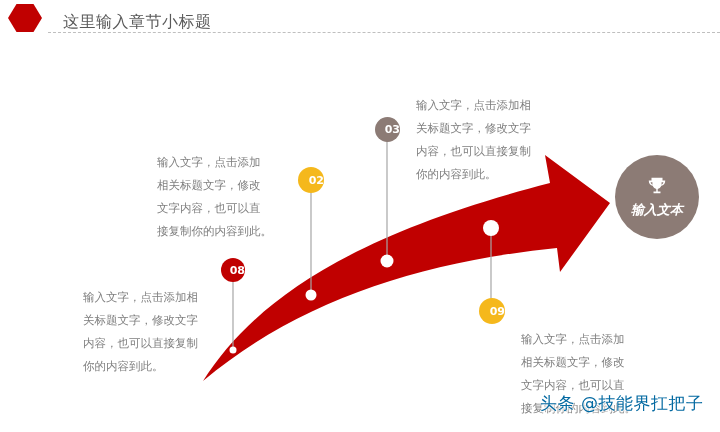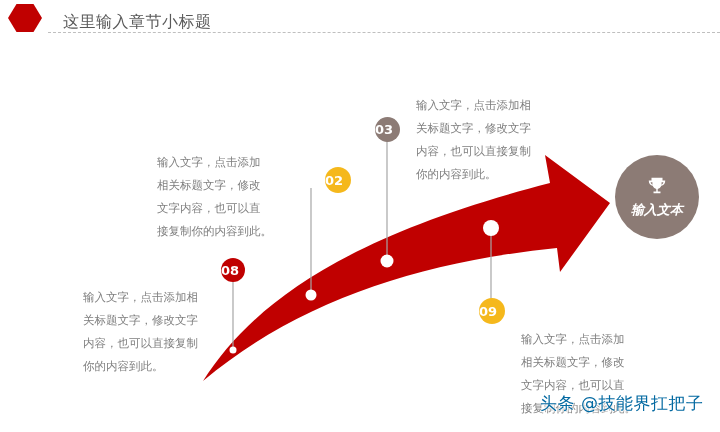--- a/index.html
+++ b/index.html
@@ -17,22 +17,22 @@
     position: absolute; left: 63px; top: 12px;
     font-size: 16px; color: #595959; letter-spacing: 0.5px;
   }
   .title-rule {
     position: absolute; left: 48px; right: 0; top: 32px;
     border-top: 1px dashed #bfbfbf;
   }
   svg.arrow-art { position: absolute; left: 0; top: 0; }
   .badge {
     position: absolute; border-radius: 50%; color: #fff;
-    font-size: 13px; font-weight: bold; text-align: center;
-    display: flex; align-items: center; justify-content: flex-start;
+    font-size: 11px; font-weight: bold; text-align: center;
+    display: flex; align-items: center; justify-content: flex-end;
   }
   .desc {
     position: absolute; font-size: 11.5px; line-height: 23px;
     color: #7f7f7f; white-space: nowrap;
   }
   .desc div { height: 23px; }
   .goal-circle {
     position: absolute; left: 615px; top: 155px; width: 84px; height: 84px;
     border-radius: 50%; background: #8c7b75; color: #fff;
     display: flex; flex-direction: column; align-items: center; justify-content: center; font-style: italic;
@@ -64,21 +64,21 @@
 
   <circle cx="233" cy="350" r="3.5" fill="#fff"></circle>
   <circle cx="311" cy="295" r="5.5" fill="#fff"></circle>
   <circle cx="387" cy="261" r="6.5" fill="#fff"></circle>
   <circle cx="491" cy="228" r="8" fill="#fff"></circle>
 </svg>
 
 <div class="badge" style="left:221px; top:258px; width:24px; height:24px; background:#c00000;">
   <span>08</span>
 </div>
-<div class="badge" style="left:298px; top:167px; width:26px; height:26px; background:#f5b81c;margin-left:27px;">
+<div class="badge" style="left:298px; top:167px; width:26px; height:26px; background:#f5b81c;">
   <span>02</span>
 </div>
 <div class="badge" style="left:375px; top:117px; width:25px; height:25px; background:#8c7b75;">
   <span>03</span>
 </div>
 <div class="badge" style="left:479px; top:298px; width:26px; height:26px; background:#f5b81c;">
   <span>09</span>
 </div>
 
 <div class="desc" style="left:83px; top:286px;">

